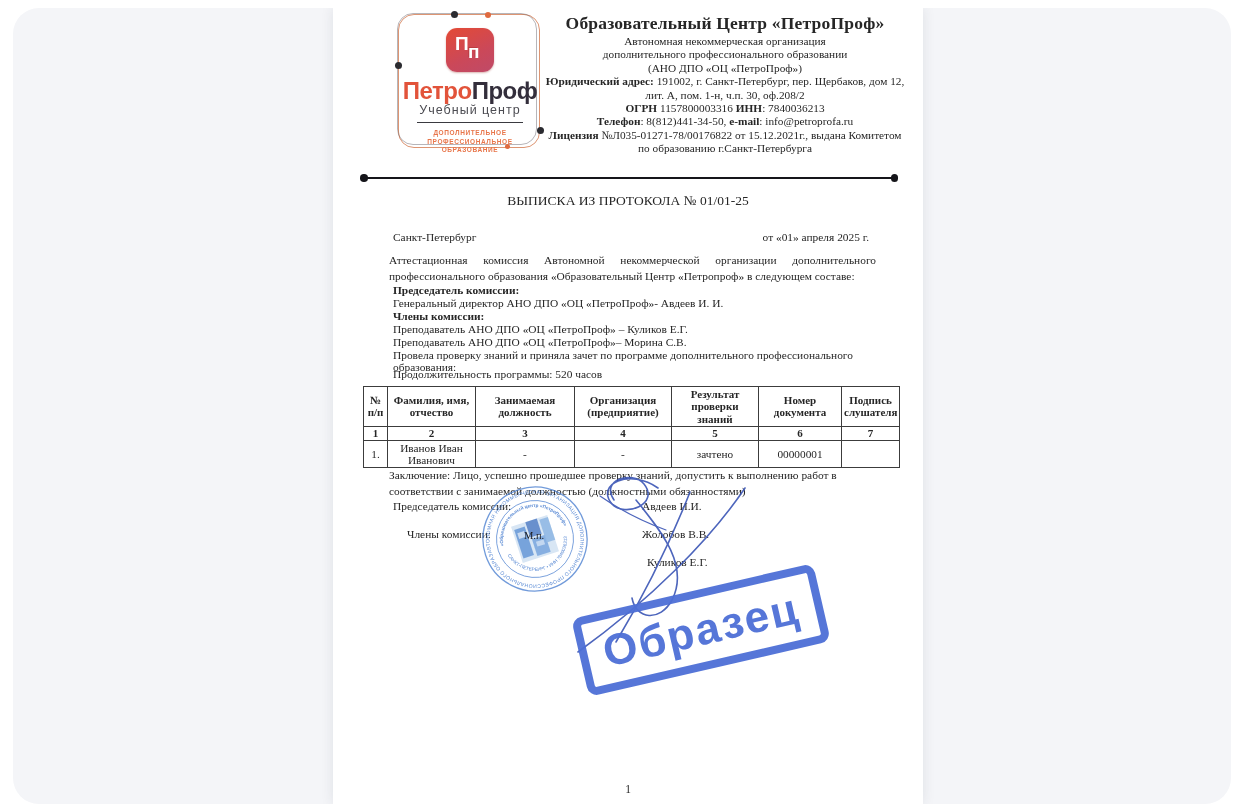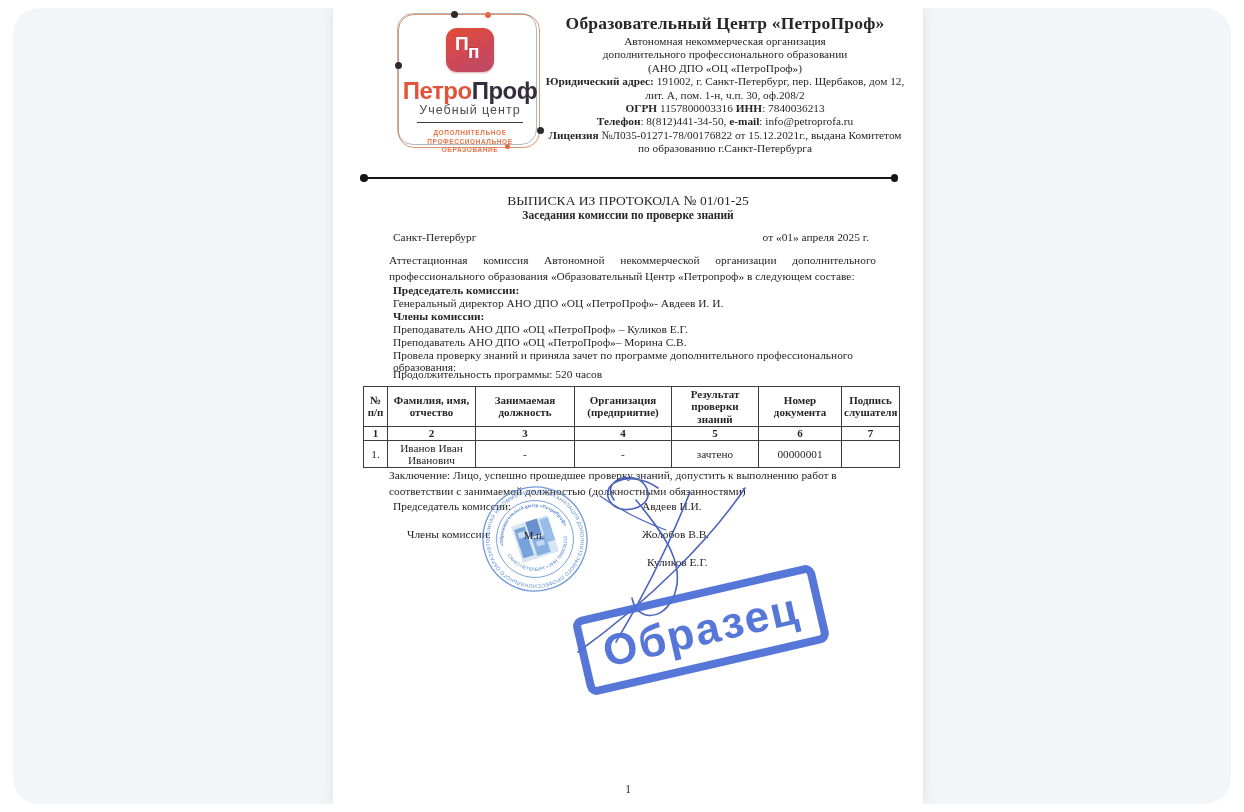--- a/index.html
+++ b/index.html
@@ -112,21 +112,20 @@
       <div>(АНО ДПО «ОЦ «ПетроПроф»)</div>
       <div><b>Юридический адрес:</b><span> 191002, г. Санкт-Петербург, пер. Щербаков, дом 12, лит. А, пом. 1-н, ч.п. 30, оф.208/2</span></div>
       <div><b>ОГРН</b><span> 1157800003316 </span><b>ИНН</b><span>: 7840036213</span></div>
       <div><b>Телефон</b><span>: 8(812)441-34-50, </span><b>e-mail</b><span>: info@petroprofa.ru</span></div>
       <div><b>Лицензия</b><span> №Л035-01271-78/00176822 от 15.12.2021г., выдана Комитетом по образованию г.Санкт-Петербурга</span></div>
     </div>
 
     <div class="abs divider"></div>
 
     <div class="abs doc-title">ВЫПИСКА ИЗ ПРОТОКОЛА № 01/01-25</div>
-    <div class="abs doc-sub">Заседания комиссии по проверке знаний</div>
 
     <div class="abs cityrow">
       <span>Санкт-Петербург</span>
       <span>от «01» апреля 2025 г.</span>
     </div>
 
     <div class="abs para">Аттестационная комиссия Автономной некоммерческой организации дополнительного профессионального образования «Образовательный Центр «Петропроф» в следующем составе:</div>
     <div class="abs line bold" style="top:276px;">Председатель комиссии:</div>
     <div class="abs line" style="top:289px;">Генеральный директор АНО ДПО «ОЦ «ПетроПроф»- Авдеев И. И.</div>
     <div class="abs line bold" style="top:302px;">Члены комиссии:</div>

